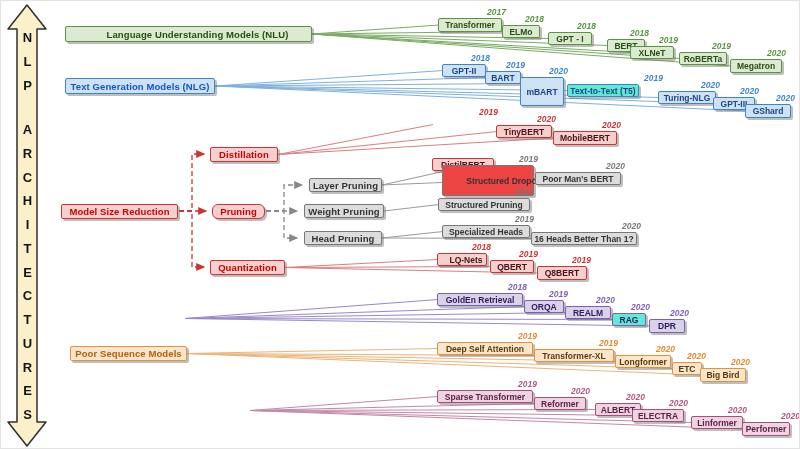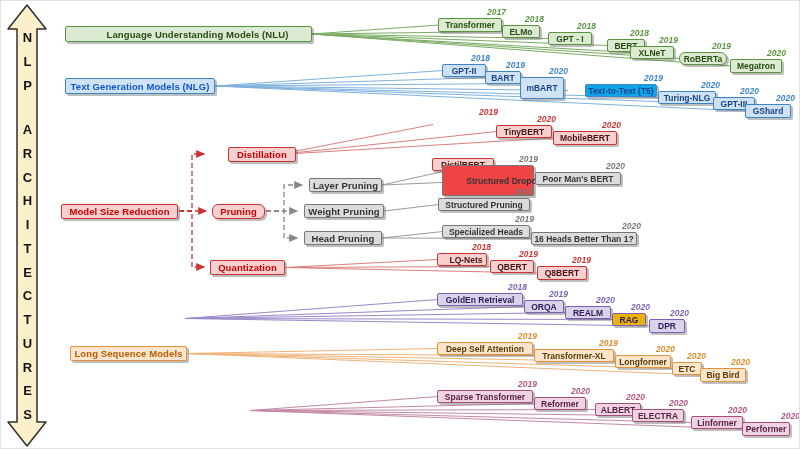--- a/index.html
+++ b/index.html
@@ -112,40 +112,40 @@
     <div class="node model" style="left: 437px; top: 17px; width: 64px; height: 14px; background: rgb(220, 234, 210); border-color: rgb(90, 148, 65); color: rgb(39, 78, 19);">Transformer</div>
     <div class="year" style="left: 471px; top: 6px; color: rgb(90, 148, 65);">2017</div>
     <div class="node model" style="left: 501px; top: 24px; width: 38px; height: 13px; background: rgb(220, 234, 210); border-color: rgb(90, 148, 65); color: rgb(39, 78, 19);">ELMo</div>
     <div class="year" style="left: 509px; top: 13px; color: rgb(90, 148, 65);">2018</div>
     <div class="node model" style="left: 547px; top: 31px; width: 44px; height: 13px; background: rgb(220, 234, 210); border-color: rgb(90, 148, 65); color: rgb(39, 78, 19);">GPT - I</div>
     <div class="year" style="left: 561px; top: 20px; color: rgb(90, 148, 65);">2018</div>
     <div class="node model" style="left: 606px; top: 38px; width: 38px; height: 13px; background: rgb(220, 234, 210); border-color: rgb(90, 148, 65); color: rgb(39, 78, 19);">BERT</div>
     <div class="year" style="left: 614px; top: 27px; color: rgb(90, 148, 65);">2018</div>
     <div class="node model" style="left: 629px; top: 45px; width: 44px; height: 13px; background: rgb(220, 234, 210); border-color: rgb(90, 148, 65); color: rgb(39, 78, 19);">XLNeT</div>
     <div class="year" style="left: 643px; top: 34px; color: rgb(90, 148, 65);">2019</div>
-    <div class="node model" style="left: 678px; top: 51px; width: 48px; height: 13px; background: rgb(220, 234, 210); border-color: rgb(90, 148, 65); color: rgb(39, 78, 19); border-radius: 6px;">RoBERTa</div>
+    <div class="node model" style="left: 678px; top: 51px; width: 48px; height: 13px; background: rgb(220, 234, 210); border-color: rgb(90, 148, 65); color: rgb(39, 78, 19);">RoBERTa</div>
     <div class="year" style="left: 696px; top: 40px; color: rgb(90, 148, 65);">2019</div>
     <div class="node model" style="left: 729px; top: 58px; width: 52px; height: 14px; background: rgb(220, 234, 210); border-color: rgb(90, 148, 65); color: rgb(39, 78, 19);">Megatron</div>
     <div class="year" style="left: 751px; top: 47px; color: rgb(90, 148, 65);">2020</div>
     <div class="node cat" style="left: 64px; top: 77px; width: 150px; height: 16px; background: rgb(207, 226, 243); border-color: rgb(61, 133, 200); color: rgb(17, 85, 204);">Text Generation Models (NLG)</div>
     <div class="node model" style="left: 441px; top: 63px; width: 44px; height: 13px; background: rgb(207, 226, 243); border-color: rgb(61, 133, 200); color: rgb(28, 69, 135);">GPT-II</div>
     <div class="year" style="left: 455px; top: 52px; color: rgb(61, 133, 200);">2018</div>
     <div class="node model" style="left: 484px; top: 70px; width: 36px; height: 13px; background: rgb(207, 226, 243); border-color: rgb(61, 133, 200); color: rgb(28, 69, 135);">BART</div>
     <div class="year" style="left: 490px; top: 59px; color: rgb(61, 133, 200);">2019</div>
-    <div class="node model" style="left: 519px; top: 76px; width: 44px; height: 22px; background: rgb(207, 226, 243); border-color: rgb(61, 133, 200); color: rgb(28, 69, 135);">mBART</div>
+    <div class="node model" style="left: 519px; top: 76px; width: 44px; height: 29px; background: rgb(207, 226, 243); border-color: rgb(61, 133, 200); color: rgb(28, 69, 135);">mBART</div>
     <div class="year" style="left: 533px; top: 65px; color: rgb(61, 133, 200);">2020</div>
-    <div class="node model" style="left: 584px; top: 83px; width: 72px; height: 13px; background: #0ea5e9; border-color: rgb(61, 133, 200); color: rgb(28, 69, 135);">Text-to-Text (T5)</div>
+    <div class="node model" style="left: 566px; top: 83px; width: 72px; height: 13px; background: #5eead4; border-color: rgb(61, 133, 200); color: rgb(28, 69, 135);">Text-to-Text (T5)</div>
     <div class="year" style="left: 628px; top: 72px; color: rgb(61, 133, 200);">2019</div>
     <div class="node model" style="left: 657px; top: 90px; width: 58px; height: 13px; background: rgb(207, 226, 243); border-color: rgb(61, 133, 200); color: rgb(28, 69, 135);">Turing-NLG</div>
     <div class="year" style="left: 685px; top: 79px; color: rgb(61, 133, 200);">2020</div>
     <div class="node model" style="left: 712px; top: 96px; width: 42px; height: 13px; background: rgb(207, 226, 243); border-color: rgb(61, 133, 200); color: rgb(28, 69, 135);">GPT-III</div>
     <div class="year" style="left: 724px; top: 85px; color: rgb(61, 133, 200);">2020</div>
     <div class="node model" style="left: 744px; top: 103px; width: 46px; height: 14px; background: rgb(207, 226, 243); border-color: rgb(61, 133, 200); color: rgb(28, 69, 135);">GShard</div>
     <div class="year" style="left: 760px; top: 92px; color: rgb(61, 133, 200);">2020</div>
-    <div class="node cat" style="left: 227px; top: 146px; width: 68px; height: 15px; background: rgb(246, 207, 207); border-color: rgb(204, 51, 51); color: rgb(204, 0, 0);">Distillation</div>
+    <div class="node cat" style="left: 209px; top: 146px; width: 68px; height: 15px; background: rgb(246, 207, 207); border-color: rgb(204, 51, 51); color: rgb(204, 0, 0);">Distillation</div>
     <div class="node model" style="left: 431px; top: 117px; width: 62px; height: 13px; background: rgb(246, 207, 207); border-color: rgb(204, 51, 51); color: rgb(74, 18, 18); margin-top: 40px;">DistilBERT</div>
     <div class="year" style="left: 463px; top: 106px; color: rgb(204, 51, 51);">2019</div>
     <div class="node model" style="left: 495px; top: 124px; width: 56px; height: 13px; background: rgb(246, 207, 207); border-color: rgb(204, 51, 51); color: rgb(74, 18, 18);">TinyBERT</div>
     <div class="year" style="left: 521px; top: 113px; color: rgb(204, 51, 51);">2020</div>
     <div class="node model" style="left: 552px; top: 130px; width: 64px; height: 14px; background: rgb(246, 207, 207); border-color: rgb(204, 51, 51); color: rgb(74, 18, 18);">MobileBERT</div>
     <div class="year" style="left: 586px; top: 119px; color: rgb(204, 51, 51);">2020</div>
     <div class="node cat" style="left: 60px; top: 203px; width: 117px; height: 15px; background: rgb(246, 207, 207); border-color: rgb(204, 51, 51); color: rgb(204, 0, 0);">Model Size Reduction</div>
     <div class="node cat" style="left: 211px; top: 203px; width: 53px; height: 15px; background: rgb(246, 207, 207); border-color: rgb(204, 51, 51); color: rgb(204, 0, 0); border-radius: 6px;">Pruning</div>
     <div class="node cat" style="left: 308px; top: 177px; width: 73px; height: 14px; background: rgb(220, 220, 220); border-color: rgb(119, 119, 119); color: rgb(51, 51, 51);">Layer Pruning</div>
     <div class="node model" style="left: 441px; top: 164px; width: 92px; height: 31px; background: #ef4444; border-color: rgb(119, 119, 119); color: rgb(51, 51, 51); padding-left: 35px;">Structured Dropout</div>
@@ -166,25 +166,25 @@
     <div class="node model" style="left: 489px; top: 259px; width: 44px; height: 13px; background: rgb(246, 207, 207); border-color: rgb(204, 51, 51); color: rgb(74, 18, 18);">QBERT</div>
     <div class="year" style="left: 503px; top: 248px; color: rgb(204, 51, 51);">2019</div>
     <div class="node model" style="left: 536px; top: 265px; width: 50px; height: 14px; background: rgb(246, 207, 207); border-color: rgb(204, 51, 51); color: rgb(74, 18, 18);">Q8BERT</div>
     <div class="year" style="left: 556px; top: 254px; color: rgb(204, 51, 51);">2019</div>
     <div class="node model" style="left: 436px; top: 292px; width: 86px; height: 13px; background: rgb(217, 210, 233); border-color: rgb(122, 95, 181); color: rgb(46, 26, 94);">GoldEn Retrieval</div>
     <div class="year" style="left: 492px; top: 281px; color: rgb(122, 95, 181);">2018</div>
     <div class="node model" style="left: 523px; top: 299px; width: 40px; height: 13px; background: rgb(217, 210, 233); border-color: rgb(122, 95, 181); color: rgb(46, 26, 94);">ORQA</div>
     <div class="year" style="left: 533px; top: 288px; color: rgb(122, 95, 181);">2019</div>
     <div class="node model" style="left: 564px; top: 305px; width: 46px; height: 13px; background: rgb(217, 210, 233); border-color: rgb(122, 95, 181); color: rgb(46, 26, 94);">REALM</div>
     <div class="year" style="left: 580px; top: 294px; color: rgb(122, 95, 181);">2020</div>
-    <div class="node model" style="left: 611px; top: 312px; width: 34px; height: 13px; background: #eab308; border-color: rgb(122, 95, 181); color: rgb(46, 26, 94);">RAG</div>
+    <div class="node model" style="left: 611px; top: 312px; width: 34px; height: 13px; background: #5eead4; border-color: rgb(122, 95, 181); color: rgb(46, 26, 94);">RAG</div>
     <div class="year" style="left: 615px; top: 301px; color: rgb(122, 95, 181);">2020</div>
     <div class="node model" style="left: 648px; top: 318px; width: 36px; height: 14px; background: rgb(217, 210, 233); border-color: rgb(122, 95, 181); color: rgb(46, 26, 94);">DPR</div>
     <div class="year" style="left: 654px; top: 307px; color: rgb(122, 95, 181);">2020</div>
-    <div class="node cat" style="left: 69px; top: 345px; width: 117px; height: 15px; background: rgb(251, 229, 204); border-color: rgb(230, 145, 56); color: rgb(180, 95, 6);">Long Sequence Models</div>
+    <div class="node cat" style="left: 69px; top: 345px; width: 117px; height: 15px; background: rgb(251, 229, 204); border-color: rgb(230, 145, 56); color: rgb(180, 95, 6);">Poor Sequence Models</div>
     <div class="node model" style="left: 436px; top: 341px; width: 96px; height: 13px; background: rgb(251, 229, 204); border-color: rgb(230, 145, 56); color: rgb(92, 58, 6);">Deep Self Attention</div>
     <div class="year" style="left: 502px; top: 330px; color: rgb(224, 139, 45);">2019</div>
     <div class="node model" style="left: 533px; top: 348px; width: 80px; height: 13px; background: rgb(251, 229, 204); border-color: rgb(230, 145, 56); color: rgb(92, 58, 6);">Transformer-XL</div>
     <div class="year" style="left: 583px; top: 337px; color: rgb(224, 139, 45);">2019</div>
     <div class="node model" style="left: 614px; top: 354px; width: 56px; height: 13px; background: rgb(251, 229, 204); border-color: rgb(230, 145, 56); color: rgb(92, 58, 6);">Longformer</div>
     <div class="year" style="left: 640px; top: 343px; color: rgb(224, 139, 45);">2020</div>
     <div class="node model" style="left: 671px; top: 361px; width: 30px; height: 13px; background: rgb(251, 229, 204); border-color: rgb(230, 145, 56); color: rgb(92, 58, 6);">ETC</div>
     <div class="year" style="left: 671px; top: 350px; color: rgb(224, 139, 45);">2020</div>
     <div class="node model" style="left: 699px; top: 367px; width: 46px; height: 14px; background: rgb(251, 229, 204); border-color: rgb(230, 145, 56); color: rgb(92, 58, 6);">Big Bird</div>
     <div class="year" style="left: 715px; top: 356px; color: rgb(224, 139, 45);">2020</div>

